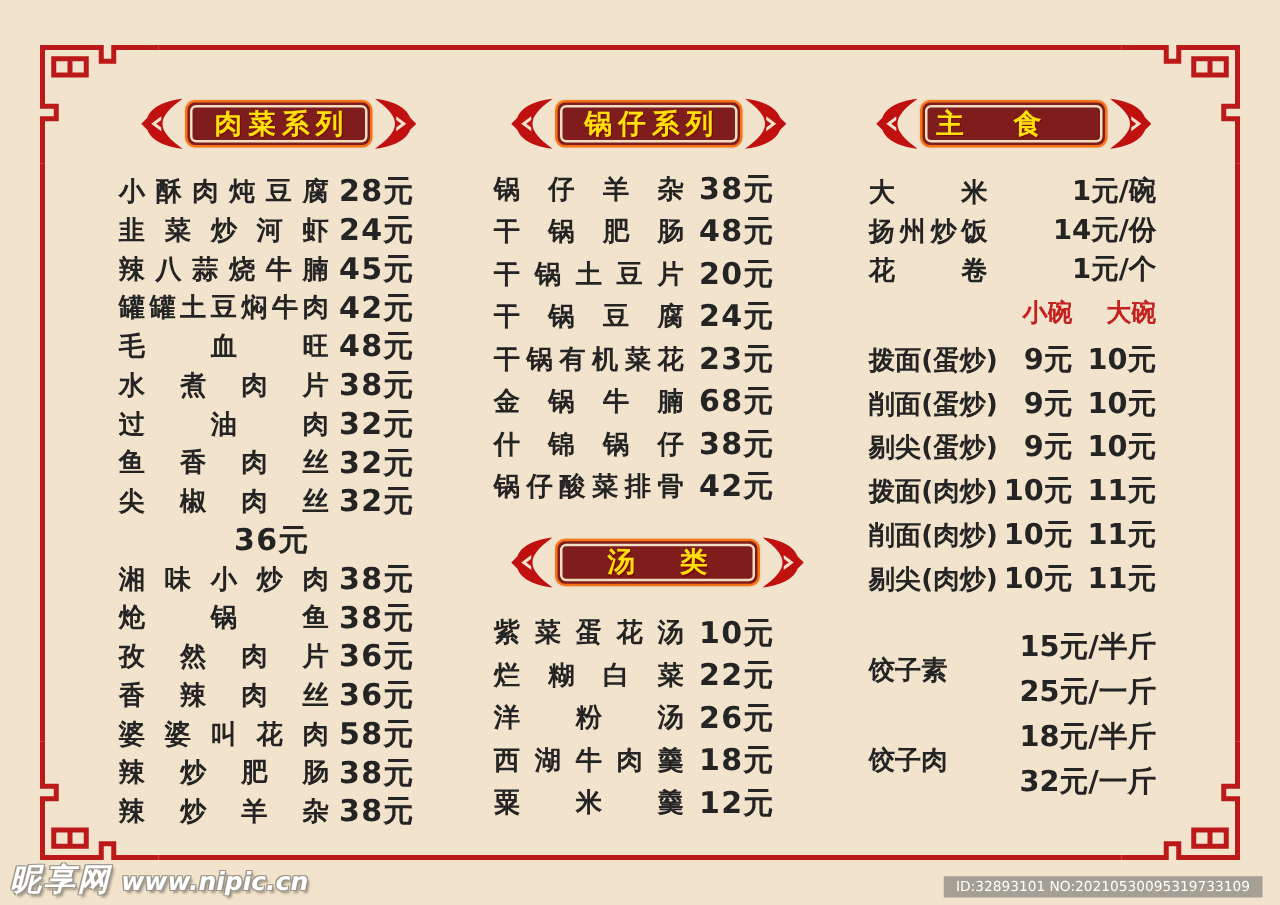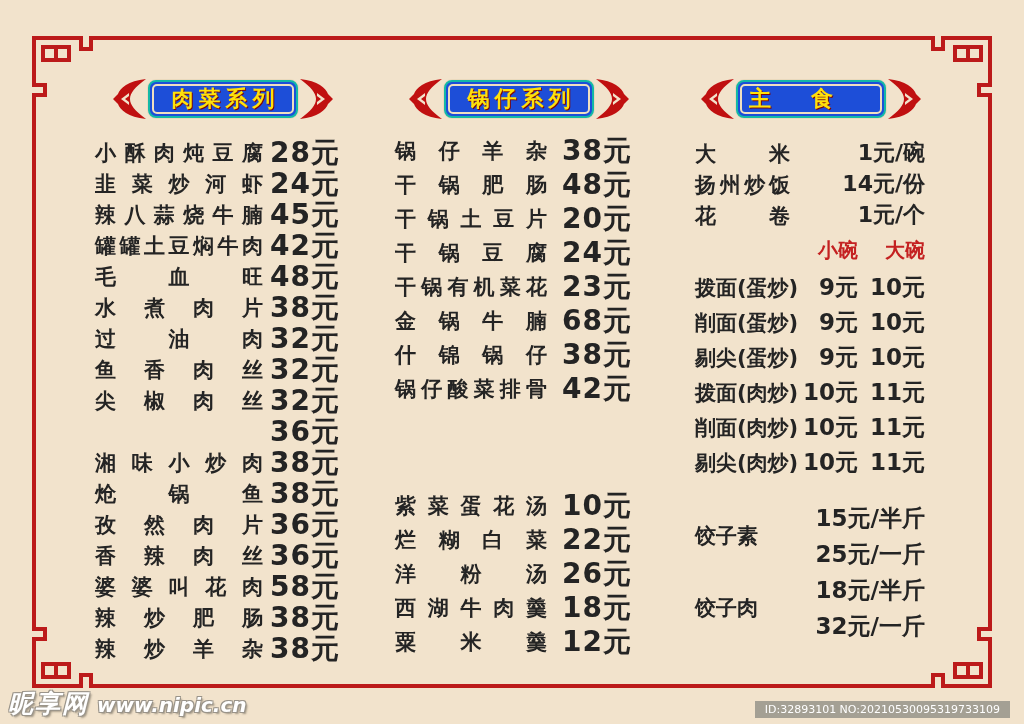--- a/index.html
+++ b/index.html
@@ -11,21 +11,21 @@
     font-family:"DejaVu Sans",sans-serif;
     color:#242424;
   }
   .frame-svg{position:absolute;left:0;top:0;pointer-events:none;}
 
   
   .banner{position:absolute;display:flex;align-items:center;height:44px;}
   .banner-orn{flex:0 0 36px;height:44px;}
   .banner-body{
     flex:1;height:38px;box-sizing:border-box;
-    background:#1d4ed8;border:2px solid #14b8a6;border-radius:8px;
+    background:#7f1d1d;border:2px solid #f97316;border-radius:8px;
     padding:2px;box-shadow:0 0 0 1px #E9D9BD;
   }
   .banner-inner{
     height:100%;box-sizing:border-box;
     border:2px solid #EFDFC0;border-radius:5px;
     display:flex;align-items:center;justify-content:center;
   }
   .banner-text{
     color:#FFE10A;font-size:22px;font-weight:bold;white-space:nowrap;
     text-shadow:1px 1px 0 #7e0606;
@@ -34,21 +34,21 @@
   .ls-lg{letter-spacing:40px;}
   .ls-md{letter-spacing:36px;padding-left:36px;}
 
   
   .col{position:absolute;font-weight:bold;}
   .row{display:flex;align-items:center;}
   .nm{
     display:inline-block;text-align:justify;text-align-last:justify;
     font-size:21px;white-space:nowrap;
   }
-  .pr{flex:1;text-align:right;font-size:28px;letter-spacing:1px;}
+  .pr{flex:1;text-align:center;font-size:24px;letter-spacing:1px;}
 
   .col-meat{left:95px;top:137px;width:245px;}
   .col-meat .row{height:31px;}
   .col-meat .nm{width:168px;}
 
   .col-pot{left:395px;top:134px;width:237px;}
   .col-pot .row{height:34px;}
   .col-pot .nm{width:152px;}
 
   .col-soup{left:395px;top:489px;width:237px;}
@@ -160,20 +160,35 @@
       <div class="banner-inner">
         <span class="banner-text ls-lg">主食</span>
       </div>
     </div>
     <svg class="banner-orn" viewBox="0 0 36 44" style="transform:scaleX(-1);">
       <path d="M34,2 C16,4 8,11 6,17 L1,22 L6,27 C8,33 16,40 34,42 C23,34 18,28 18,22 C18,16 23,10 34,2 Z" fill="#C01010"></path>
       <path d="M9,22 L17,16 V19 L13,22 L17,25 V28 Z" fill="#F2E3CC"></path>
     </svg>
   </div>
 
+  <div class="banner" style="left:408px;top:428px;width:222px;">
+    <svg class="banner-orn" viewBox="0 0 36 44">
+      <path d="M34,2 C16,4 8,11 6,17 L1,22 L6,27 C8,33 16,40 34,42 C23,34 18,28 18,22 C18,16 23,10 34,2 Z" fill="#C01010"></path>
+      <path d="M9,22 L17,16 V19 L13,22 L17,25 V28 Z" fill="#F2E3CC"></path>
+    </svg>
+    <div class="banner-body">
+      <div class="banner-inner">
+        <span class="banner-text ls-md">汤类</span>
+      </div>
+    </div>
+    <svg class="banner-orn" viewBox="0 0 36 44" style="transform:scaleX(-1);">
+      <path d="M34,2 C16,4 8,11 6,17 L1,22 L6,27 C8,33 16,40 34,42 C23,34 18,28 18,22 C18,16 23,10 34,2 Z" fill="#C01010"></path>
+      <path d="M9,22 L17,16 V19 L13,22 L17,25 V28 Z" fill="#F2E3CC"></path>
+    </svg>
+  </div>
 
   <div class="col col-meat">
     <div class="row">
         <span class="nm">小酥肉炖豆腐</span>
         <span class="pr">28元</span>
       </div>
     <div class="row">
         <span class="nm">韭菜炒河虾</span>
         <span class="pr">24元</span>
       </div>

